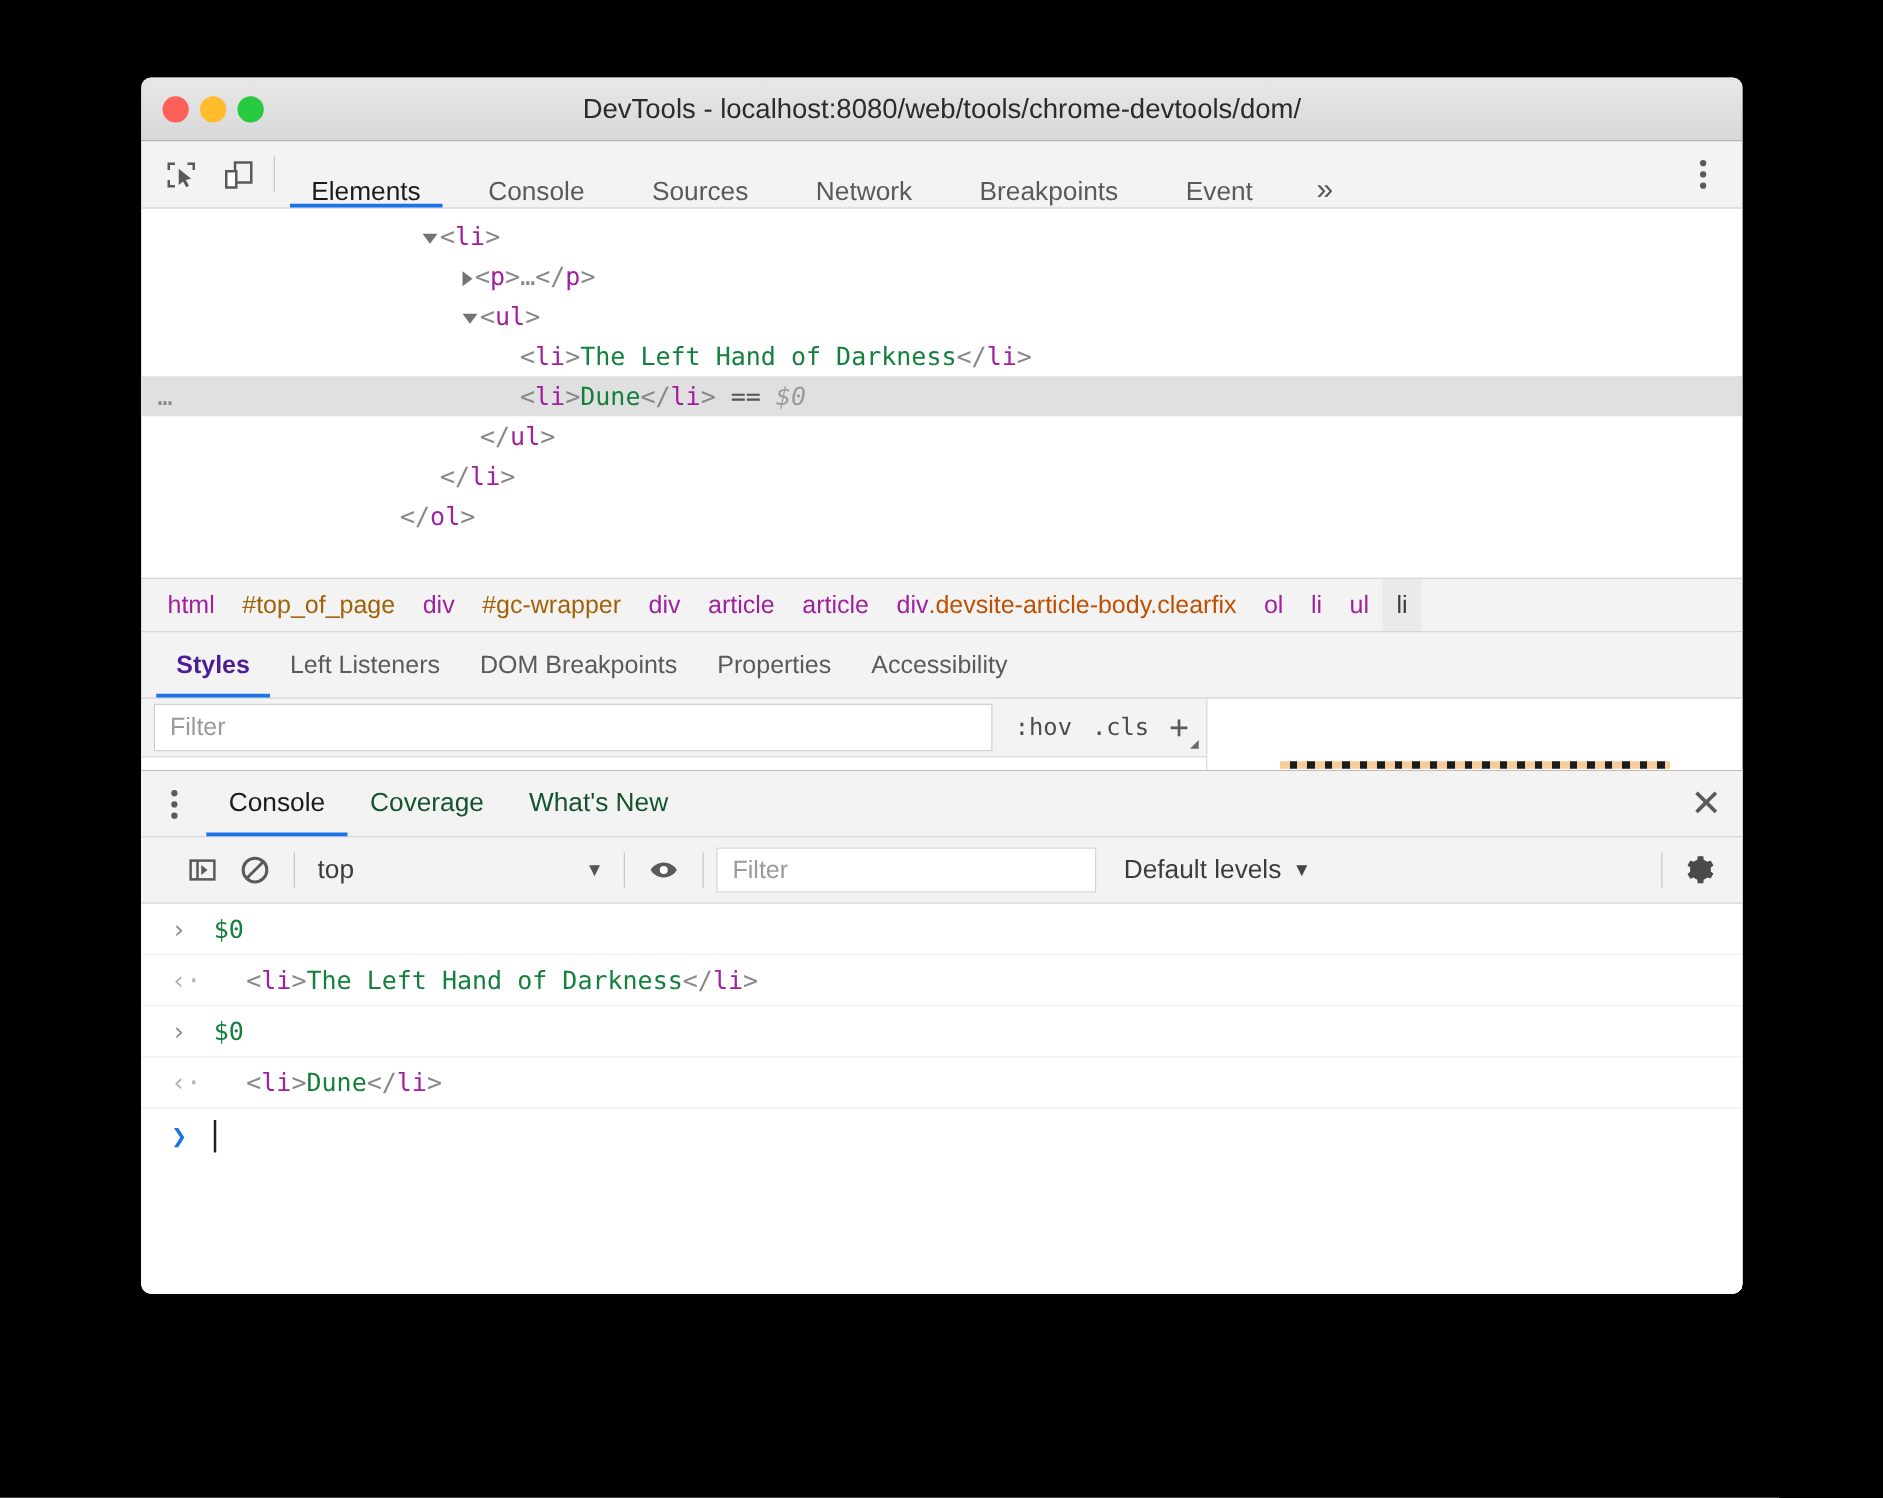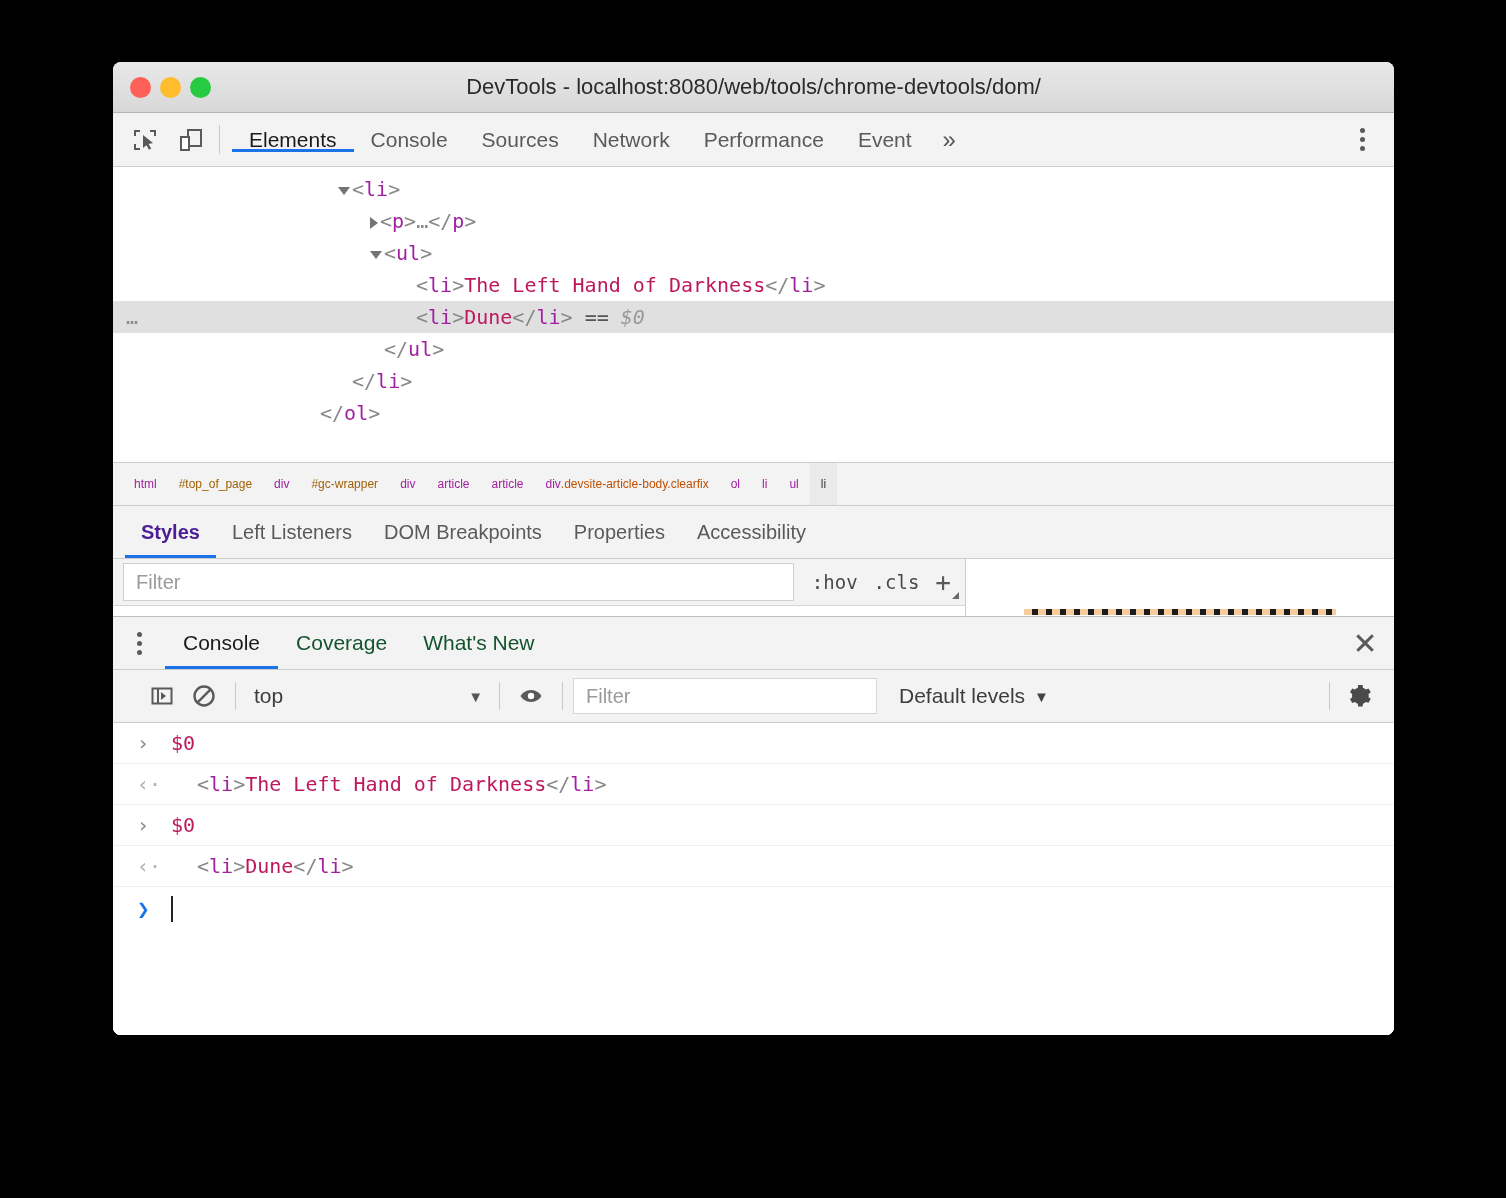--- a/index.html
+++ b/index.html
@@ -79,23 +79,24 @@
     cursor: pointer;
   }
   .vsep {
     width: 1px;
     background: #cacaca;
     margin: 12px 0;
     flex: 0 0 1px;
   }
   .panel-tabs {
     display: flex;
-    align-items: center;
+    align-items: flex-end;
     flex: 1 1 auto;
     padding-left: 12px;
+    gap: 20px;
   }
   .ptab {
     display: flex;
     align-items: center;
     padding: 0 17px;
     font-size: 21px;
     color: #5a5a5a;
     cursor: pointer;
     position: relative;
     white-space: nowrap;
@@ -169,34 +170,34 @@
     border-right: 6px solid transparent;
     border-top: 8px solid #737373;
   }
   .tri-right {
     border-top: 6px solid transparent;
     border-bottom: 6px solid transparent;
     border-left: 8px solid #737373;
   }
   .punc { color: #888888; }
   .tag  { color: #a020a0; }
-  .txt  { color: #be185d; }
+  .txt  { color: #15803d; }
   .dollar { color: #9a9a9a; font-style: italic; }
   .eq { color: #555555; }
   .dots-inline { color: #8a8a8a; }
 
   
   .breadcrumb {
     flex: 0 0 42px;
     background: #f3f3f3;
     border-top: 1px solid #cdcdcd;
     border-bottom: 1px solid #cdcdcd;
     display: flex;
     align-items: stretch;
-    font-size: 12px;
+    font-size: 20px;
     padding-left: 10px;
     overflow: hidden;
   }
   .crumb {
     display: flex;
     align-items: center;
     padding: 0 11px;
     cursor: pointer;
     white-space: nowrap;
   }
@@ -496,21 +497,21 @@
           <rect x="3" y="10" width="8" height="13" fill="#ffffff" stroke="#5a5a5a" stroke-width="2"></rect>
         </svg>
       </div>
     </div>
     <div class="vsep"></div>
     <div class="panel-tabs">
       <div class="ptab active">Elements</div>
       <div class="ptab">Console</div>
       <div class="ptab">Sources</div>
       <div class="ptab">Network</div>
-      <div class="ptab">Performance</div>
+      <div class="ptab">Breakpoints</div>
       <div class="ptab">Event</div>
       <div class="ptab chev">»</div>
     </div>
     <div class="tb-right">
       <div class="vsep"></div>
       <div class="kebab">
         <i></i>
           <i></i>
           <i></i>
       </div>

